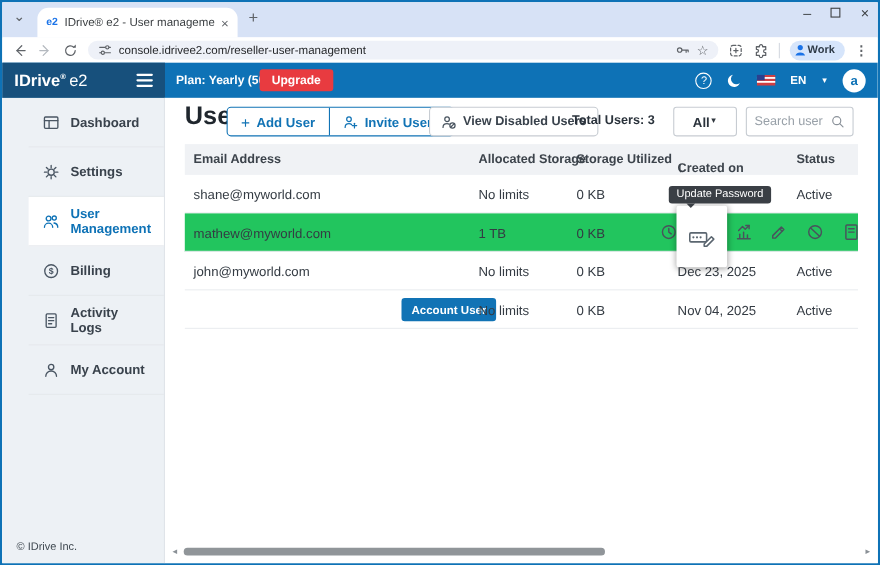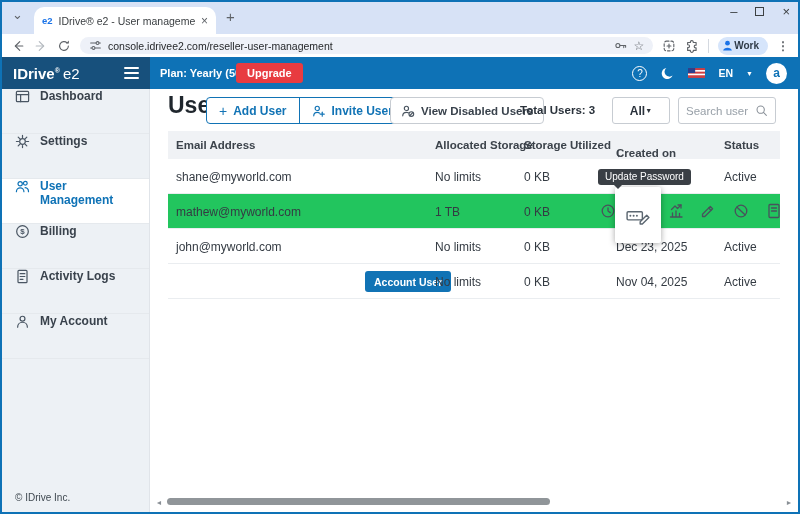--- a/index.html
+++ b/index.html
@@ -40,21 +40,21 @@
   .hamburger i { display:block; height:2px; background:#fff; margin:3px 0; border-radius:1px; }
   .plan { position:absolute; left:158px; top:10px; color:#fff; font-size:11px; font-weight:bold; }
   .upgrade { position:absolute; left:234px; top:6px; height:20px; padding:0 11px; background:#e83b40; border:none; border-radius:3px; color:#fff; font-size:11px; font-weight:bold; font-family:inherit; }
   .hdr-right { position:absolute; right:11px; top:0; height:32px; display:flex; align-items:center; gap:13px; }
   .help-badge { width:15px; height:15px; border:1.2px solid #fff; border-radius:50%; color:#fff; font-size:10px; display:flex; align-items:center; justify-content:center; }
   .lang { color:#fff; font-size:10.5px; font-weight:bold; }
   .caret-w { color:#fff; font-size:7px; }
   .avatar { width:21px; height:21px; border-radius:50%; background:#fff; color:#0e72b6; font-size:12px; font-weight:bold; display:flex; align-items:center; justify-content:center; }
 
   .sidebar { position:absolute; top:32px; left:0; width:148px; bottom:0; background:#edf1f5; border-right:1px solid #e0e4e9; }
-  .side-item { height:45px; display:flex; align-items:flex-start; gap:10px; padding:0 13px; font-size:12px; font-weight:bold; color:#39424c; border-bottom:1px solid #e5e9ed; }
+  .side-item { height:45px; display:flex; align-items:center; gap:10px; padding:0 13px; font-size:12px; font-weight:bold; color:#39424c; border-bottom:1px solid #e5e9ed;margin-left:24px; }
   .side-item svg { width:15px; height:15px; color:#4a5663; flex:0 0 auto; }
   .side-item.active { background:#fff; color:#0e72b6; }
   .side-item.active svg { color:#0e72b6; }
   .side-footer { position:absolute; left:13px; bottom:9px; font-size:10px; color:#3f4850; }
 
   .content { position:absolute; top:32px; left:148px; right:0; bottom:0; background:#fff; }
   .page-title { position:absolute; left:18px; top:3px; font-size:23px; font-weight:bold; color:#1f262d; }
   .btn-group { position:absolute; left:56px; top:8px; height:27px; display:flex; border:1px solid #1173b5; border-radius:4px; background:#fff; }
   .btn-seg { display:flex; align-items:center; gap:6px; padding:0 12px; color:#1173b5; font-size:12px; font-weight:bold; }
   .btn-seg + .btn-seg { border-left:1px solid #1173b5; }
@@ -75,21 +75,21 @@
   .trow { position:absolute; left:18px; width:612px; height:35px; border-bottom:1px solid #eaedf0; }
   .trow span { position:absolute; top:11px; font-size:12px; color:#343b43; white-space:nowrap; }
   .c1 { left:8px; } .c2 { left:267px; } .c3 { left:356px; } .c4 { left:448px; } .c5 { left:556px; }
   .sorted { color:#1173b5 !important; }
   .row-hover { background:#22c55e;padding-left:12px; }
   .manage-btn { position:absolute; left:197px; top:7px; height:21px; padding:0 9px; background:#1173b5; border:none; border-radius:3px; color:#fff; font-size:10.5px; font-weight:bold; font-family:inherit; }
 
   .act-ic { position:absolute; width:16px; height:16px; color:#49525c; top:114px; }
   .popover { position:absolute; left:465px; top:98px; width:46px; height:56px; background:#fff; border-radius:2px; box-shadow:0 1px 6px rgba(0,0,0,.35); display:flex; align-items:center; justify-content:center; z-index:5; }
   .popover svg { width:24px; height:20px; color:#5b6670; }
-  .tooltip { position:absolute; left:448px; top:80px; height:16px; line-height:16px; padding:0 7px; background:#3a3f45; color:#fff; font-size:10px; border-radius:3px; white-space:nowrap; z-index:6; }
+  .tooltip { position:absolute; left:458px; top:80px; height:16px; line-height:16px; padding:0 7px; background:#3a3f45; color:#fff; font-size:10px; border-radius:3px; white-space:nowrap; z-index:6; }
   .tooltip::after { content:""; position:absolute; top:16px; left:16px; border:4px solid transparent; border-top-color:#3a3f45; }
 
   .scrollbar { position:absolute; left:3px; right:3px; bottom:5px; height:10px; display:flex; align-items:center; }
   .sb-arrow { width:12px; text-align:center; font-size:7px; color:#8a9096; }
   .sb-track { flex:1; height:8px; position:relative; }
   .sb-thumb { position:absolute; left:2px; top:0; height:7px; width:62%; background:#909599; border-radius:4px; }
 
   .ic { fill:none; stroke:currentColor; stroke-width:1.3; stroke-linecap:round; stroke-linejoin:round; }
 </style>
 </head>

